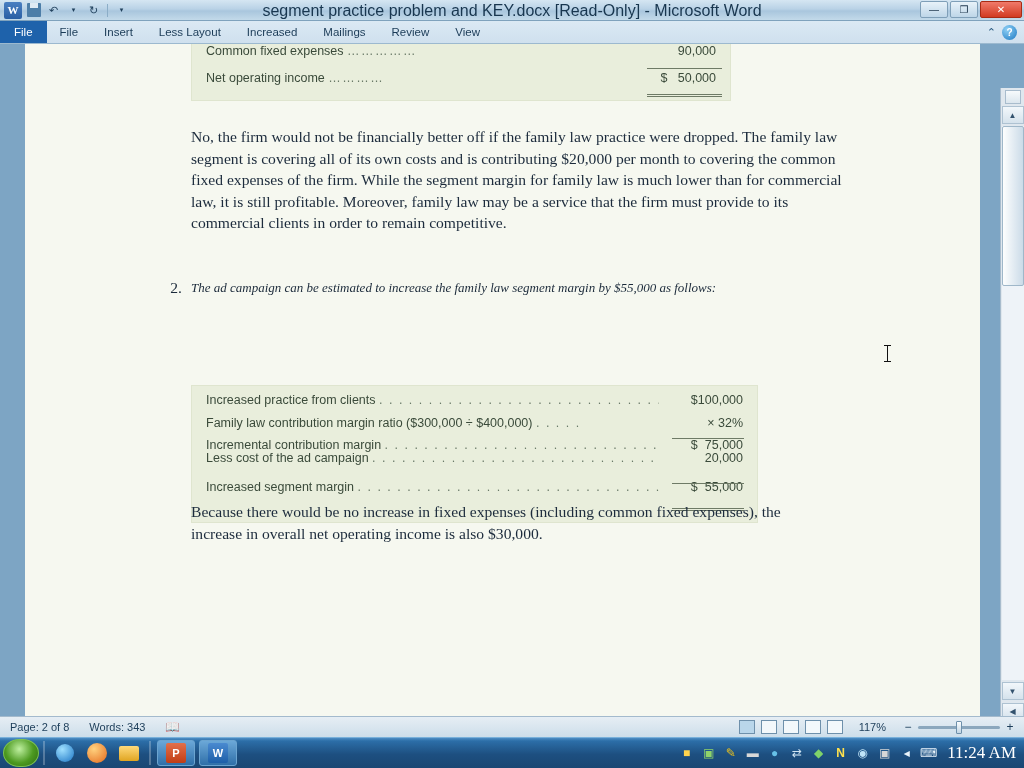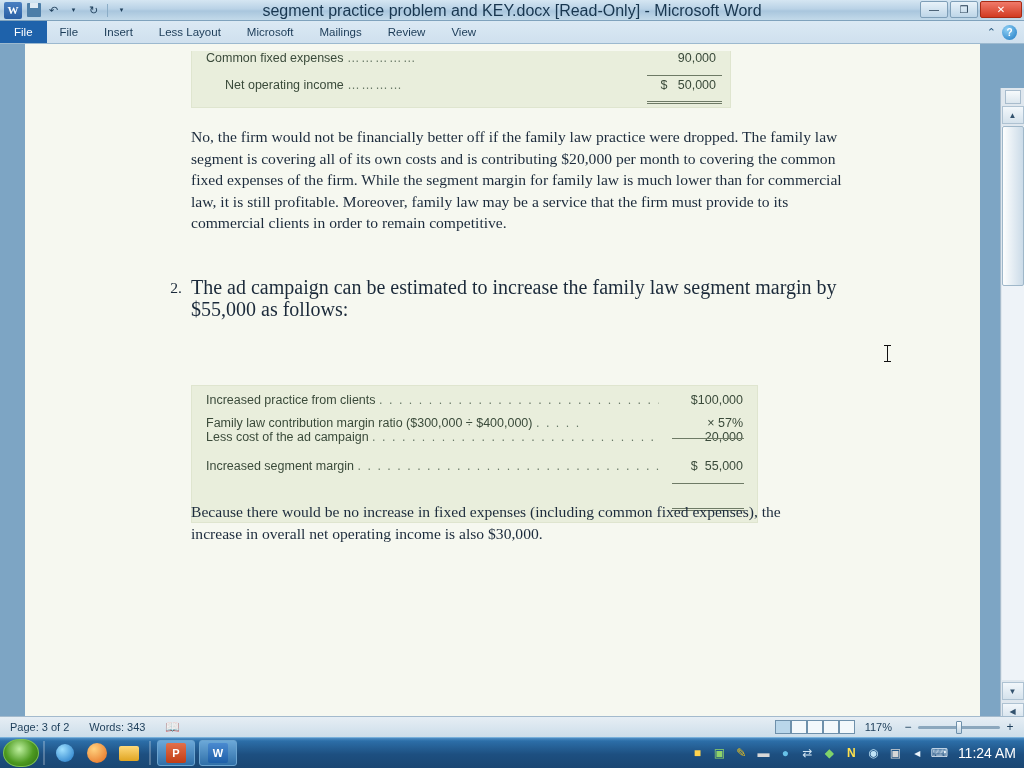--- a/index.html
+++ b/index.html
@@ -103,21 +103,21 @@
     color: #1b2a3a;
   }
 
   
   .tbl {
     position: absolute;
     background: #e9eedc;
     border: 1px solid #dfe5cf;
   }
   .tbl-top {
-    left: 166px; top: 7px; width: 540px; height: 57px;
+    left: 166px; top: 0px; width: 540px; height: 57px;
     border-top: none;
   }
   .tblrow {
     display: flex; align-items: baseline;
     font-family: "Liberation Sans", sans-serif;
     font-size: 12.5px; color: #3a4a3a;
     padding: 0 14px;
   }
   .lead {
     flex: 1; overflow: hidden; white-space: nowrap;
@@ -138,21 +138,21 @@
   }
 
   .numbered {
     position: absolute; display: flex; gap: 0px;
   }
   .numbered .marker {
     width: 24px; text-align: right; padding-right: 9px;
     font-family: "Liberation Serif", serif; font-size: 15.6px; line-height: 21.5px;
   }
   .numbered .body {
-    font-family: "Liberation Serif", serif; font-size: 20px; line-height: 21.5px;
+    font-family: "Liberation Serif", serif; font-size: 13px; line-height: 21.5px; font-style: italic;
   }
 
   .tbl-mid {
     left: 166px; top: 341px; width: 567px; height: 138px;
   }
   .tbl-mid .tblrow { padding: 0 14px; }
 
   .caret {
     position: absolute; left: 862px; top: 301px; width: 1px; height: 17px;
     background: #111; 
@@ -197,21 +197,21 @@
 
   
   .statusbar {
     position: absolute; left: 0; top: 716px; width: 1024px; height: 21px;
     background: linear-gradient(180deg,#e6eef4,#cddeea);
     border-top: 1px solid #a3bacd;
     display: flex; align-items: center;
     font-size: 11px; color: #1c3d59;
   }
   .sb-item { padding: 0 10px; white-space: nowrap; }
-  .sb-right { margin-left: auto; display: flex; align-items: center; padding-right: 8px; }
+  .sb-right { margin-left: auto; display: flex; align-items: center; gap: 6px; padding-right: 8px; }
   .view-btn {
     width: 16px; height: 14px; border: 1px solid #6e90ab; background: #f3f8fb;
     display: inline-block; position: relative;
   }
   .view-btn.active { background: #b9d6ea; }
   .zoom-slider {
     display: flex; align-items: center; gap: 4px;
   }
   .zoom-track {
     width: 82px; height: 3px; background: #8ba7bd; position: relative; border-radius: 2px;
@@ -245,21 +245,21 @@
     height: 26px; min-width: 38px; margin: 0 2px; border-radius: 3px;
     border: 1px solid #6ba4d0;
     background: linear-gradient(180deg,#6ba8d8,#2f6fa8);
     display: flex; align-items: center; justify-content: center;
   }
   .tray {
     margin-left: auto; display: flex; align-items: center; gap: 7px; padding-right: 8px;
     color: #eaf4fb; font-size: 11px;
   }
   .tray-ico { width: 15px; height: 15px; display: flex; align-items: center; justify-content: center; font-size: 12px; }
-  .clock { font-size: 14px; color: #ffffff; padding-left: 4px; }
+  .clock { font-size: 17px; color: #ffffff; padding-left: 4px; font-family: Liberation Serif, serif; }
 
   .ie-ico { width:18px;height:18px;border-radius:50%;background:radial-gradient(circle at 35% 30%,#9fe0ff,#1b74c4);}
   .ff-ico { width:20px;height:20px;border-radius:50%;background:radial-gradient(circle at 35% 30%,#ffd27f,#e4691c);}
   .fold-ico { width:20px;height:15px;background:linear-gradient(180deg,#ffd97a,#e0a521); border-radius:2px;}
   .pp-ico { width:20px;height:20px;background:linear-gradient(180deg,#e2704a,#c13d16); border-radius:2px; color:#fff; font-size:11px; display:flex;align-items:center;justify-content:center;font-weight:bold;}
   .wd-ico { width:20px;height:20px;background:linear-gradient(180deg,#4a8ad0,#1d5fa8); border-radius:2px; color:#fff; font-size:11px; display:flex;align-items:center;justify-content:center;font-weight:bold;}
 </style>
 </head>
 <body>
 
@@ -283,42 +283,42 @@
       <div class="win-btn">❐</div>
       <div class="win-btn close">✕</div>
     </div>
   </div>
 
   <div class="ribbon">
     <div class="tab-file">File</div>
     <div class="tab">File</div>
     <div class="tab">Insert</div>
     <div class="tab">Less Layout</div>
-    <div class="tab">Microsoft</div>
+    <div class="tab">Increased</div>
     <div class="tab">Mailings</div>
     <div class="tab">Review</div>
     <div class="tab">View</div>
     <div class="ribbon-right">
       <div class="ribbon-ico">⌃</div>
       <div class="help-ico">?</div>
     </div>
   </div>
 
   <div class="workarea">
     <div class="docpage">
       <div class="doccontent">
 
         <div class="tbl tbl-top">
           <div class="tblrow" style="height:23px;">
             <span class="lead"><span>Common fixed expenses</span>
               <span class="dots">……………</span></span>
             <span class="num">90,000</span>
           </div>
           <div style="position:absolute;left:455px;top:24px;width:75px;border-top:1px solid #6e7a66;"></div>
-          <div class="tblrow" style="height:24px;padding-top:4px;margin-left:19px;">
+          <div class="tblrow" style="height:24px;padding-top:4px;">
             <span class="lead"><span>Net operating income</span>
               <span class="dots">…………</span></span>
             <span class="num">$   50,000</span>
           </div>
           <div style="position:absolute;left:455px;top:50px;width:75px;border-top:1px solid #6e7a66;border-bottom:1px solid #6e7a66;height:3px;"></div>
         </div>
 
         <div class="para" style="left:166px; top:82px; width:672px;">No, the firm would not be financially better off if the family law practice were dropped. The family law segment is covering all of its own costs and is contributing $20,000 per month to covering the common fixed expenses of the firm. While the segment margin for family law is much lower than for commercial law, it is still profitable. Moreover, family law may be a service that the firm must provide to its commercial clients in order to remain competitive.</div>
 
         <div class="numbered" style="left:142px; top:233px; width:700px;">
@@ -330,23 +330,28 @@
 
         <div class="tbl tbl-mid">
           <div class="tblrow" style="height:22px;padding-top:7px;">
             <span class="lead"><span>Increased practice from clients</span>
               <span class="dots">. . . . . . . . . . . . . . . . . . . . . . . . . . . . . .</span></span>
             <span class="num" style="width:84px;">$100,000</span>
           </div>
           <div class="tblrow" style="height:22px;align-items:flex-end;">
             <span class="lead"><span>Family law contribution margin ratio ($300,000 ÷ $400,000)</span>
               <span class="dots">. . . . .</span></span>
-            <span class="num" style="width:84px;">× 57%</span>
+            <span class="num" style="width:84px;">× 32%</span>
           </div>
           <div style="position:absolute;left:480px;top:52px;width:72px;border-top:1px solid #6e7a66;"></div>
+          <div class="tblrow" style="height:21px;padding-top:8px;">
+            <span class="lead"><span>Incremental contribution margin</span>
+              <span class="dots">. . . . . . . . . . . . . . . . . . . . . . . . . . . .</span></span>
+            <span class="num" style="width:84px;">$  75,000</span>
+          </div>
           <div class="tblrow" style="height:21px;">
             <span class="lead"><span>Less cost of the ad campaign</span>
               <span class="dots">. . . . . . . . . . . . . . . . . . . . . . . . . . . . .</span></span>
             <span class="num" style="width:84px;">20,000</span>
           </div>
           <div style="position:absolute;left:480px;top:97px;width:72px;border-top:1px solid #6e7a66;"></div>
           <div class="tblrow" style="height:22px;padding-top:8px;align-items:center;">
             <span class="lead"><span>Increased segment margin</span>
               <span class="dots">. . . . . . . . . . . . . . . . . . . . . . . . . . . . . . .</span></span>
             <span class="num" style="width:84px;">$  55,000</span>
@@ -366,21 +371,21 @@
         <div class="sb-thumb"></div>
       </div>
       <div class="sb-btn" style="margin-top:0;">▼</div>
       <div class="sb-smallbtn" style="margin-top:3px;">◀</div>
       <div class="sb-smallbtn">●</div>
       <div class="sb-smallbtn">▶</div>
     </div>
   </div>
 
   <div class="statusbar">
-    <div class="sb-item">Page: 3 of 2</div>
+    <div class="sb-item">Page: 2 of 8</div>
     <div class="sb-item">Words: 343</div>
     <div class="sb-item" style="font-size:12px;">📖</div>
     <div class="sb-right">
       <span class="view-btn active"></span>
       <span class="view-btn"></span>
       <span class="view-btn"></span>
       <span class="view-btn"></span>
       <span class="view-btn"></span>
       <span class="sb-item">117%</span>
       <span class="zoom-slider">

